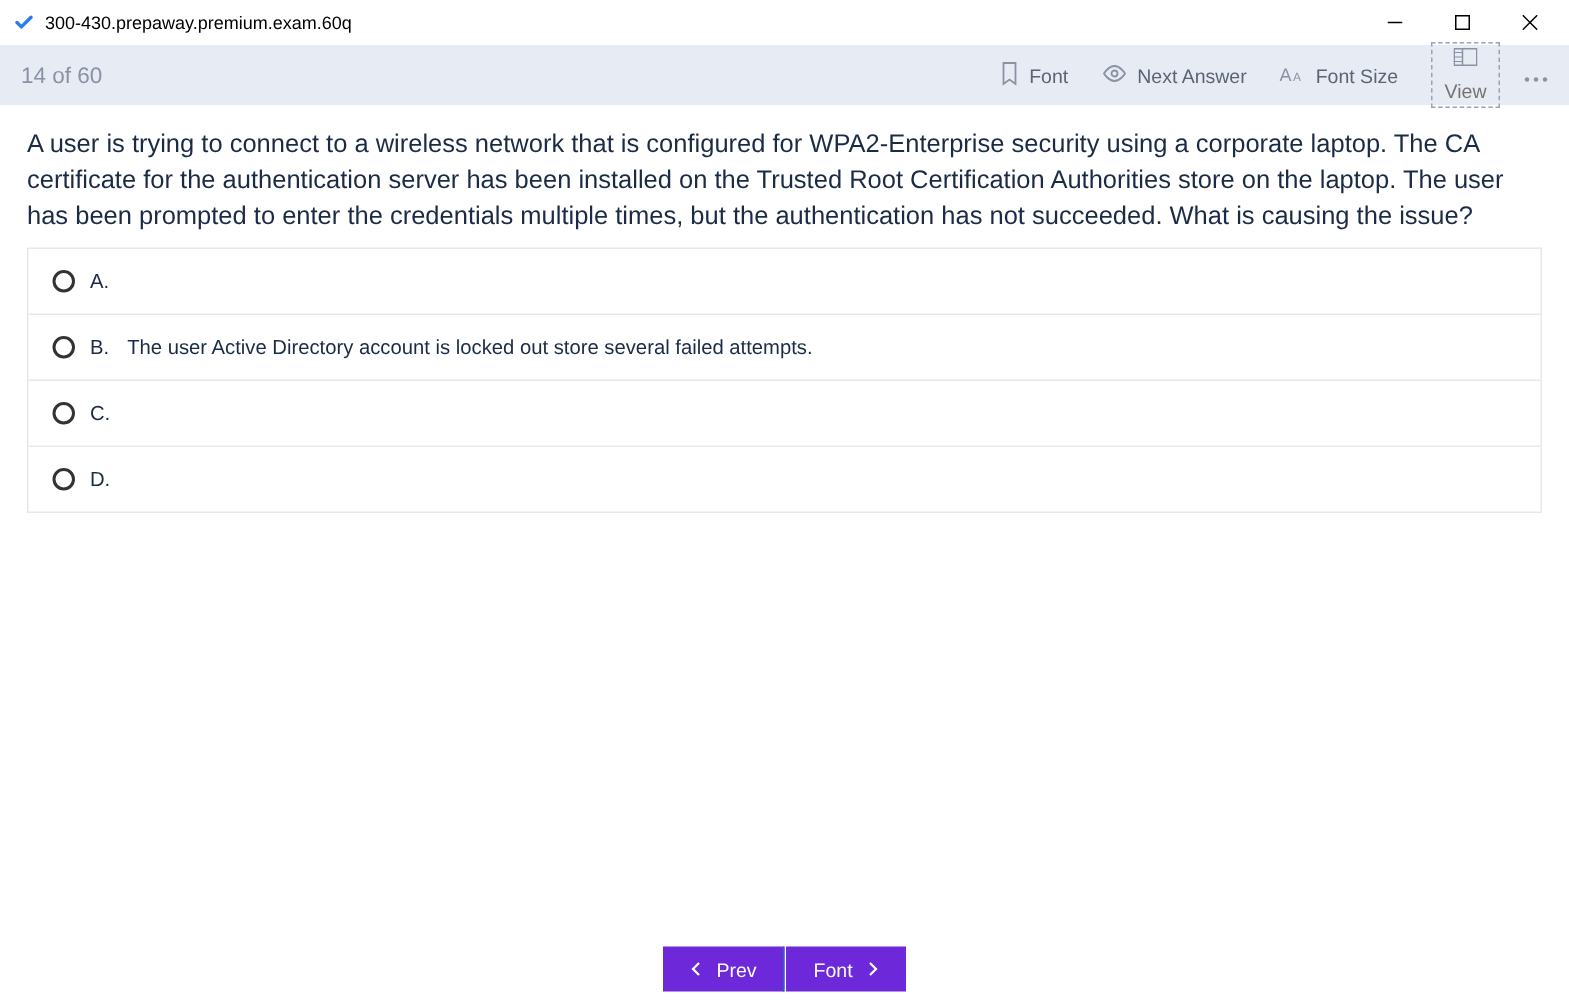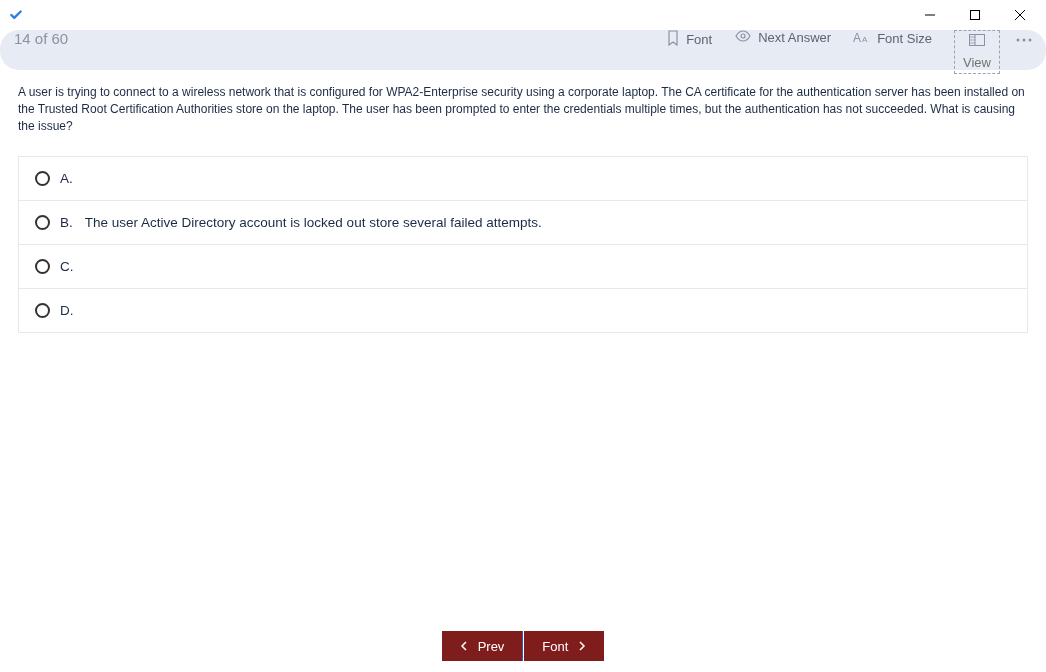--- a/index.html
+++ b/index.html
@@ -37,25 +37,24 @@
       height: 30px;
       display: flex;
       align-items: center;
       justify-content: center;
       cursor: pointer;
     }
     .toolbar {
       height: 40px;
       background: #e7ebf3;
       display: flex;
-      align-items: flex-start;
+      align-items: center;
       padding: 0 14px;
       color: #6f7b8f;
       font-size: 14px;
-      border-radius: 19px;
     }
     .toolbar .counter { flex: 0 0 auto; color:#8a92a5; font-size:15px;}
     .toolbar .spacer { flex: 1 1 auto; }
     .toolbar .tb-item {
       display: flex;
       align-items: center;
       gap: 6px;
       margin-left: 22px;
       cursor: pointer;
       color: #5b6474;
@@ -68,23 +67,23 @@
       flex-direction: column;
     }
     .toolbar .tb-item.more { margin-left: 16px; }
     .content {
       flex: 1 1 auto;
       padding: 14px 18px 10px 18px;
       overflow: auto;
     }
     .question-text {
       color: #1c2b45;
-      font-size: 12px;
+      font-size: 17px;
       line-height: 1.4;
-      margin-bottom: 22px;
+      margin-bottom: 10px;
     }
     .options {
       border: 1px solid #e5e8ef;
     }
     .option-row {
       display: flex;
       align-items: center;
       gap: 10px;
       padding: 14px 16px;
       border-bottom: 1px solid #e5e8ef;
@@ -102,21 +101,21 @@
     }
     .opt-letter { margin-right: 2px; }
     .footer {
       height: 52px;
       display: flex;
       align-items: center;
       justify-content: center;
       gap: 1px;
     }
     .nav-btn {
-      background: #7f1d1d;
+      background: #6d28d9;
       color: #ffffff;
       height: 30px;
       padding: 0 18px;
       display: flex;
       align-items: center;
       gap: 10px;
       font-size: 13px;
       cursor: pointer;
       border: none;
     }
@@ -125,20 +124,21 @@
   </style>
 </head>
 <body>
 
 <div class="title-bar">
   <span class="app-icon">
     <svg width="14" height="14" viewBox="0 0 24 24">
         <path d="M20 6L9 17l-5-5" stroke="#2b7de9" stroke-width="4" fill="none" stroke-linecap="round" stroke-linejoin="round"></path>
       </svg>
   </span>
+  <span class="title-text">300-430.prepaway.premium.exam.60q</span>
   <span class="spacer"></span>
   <div class="win-controls">
     <div class="win-btn">
       <svg width="10" height="10" viewBox="0 0 10 10">
           <line x1="0" y1="5" x2="10" y2="5" stroke="#000" stroke-width="1"></line>
         </svg>
     </div>
     <div class="win-btn">
       <svg width="10" height="10" viewBox="0 0 10 10">
           <rect x="0.5" y="0.5" width="9" height="9" stroke="#000" stroke-width="1" fill="none"></rect>

